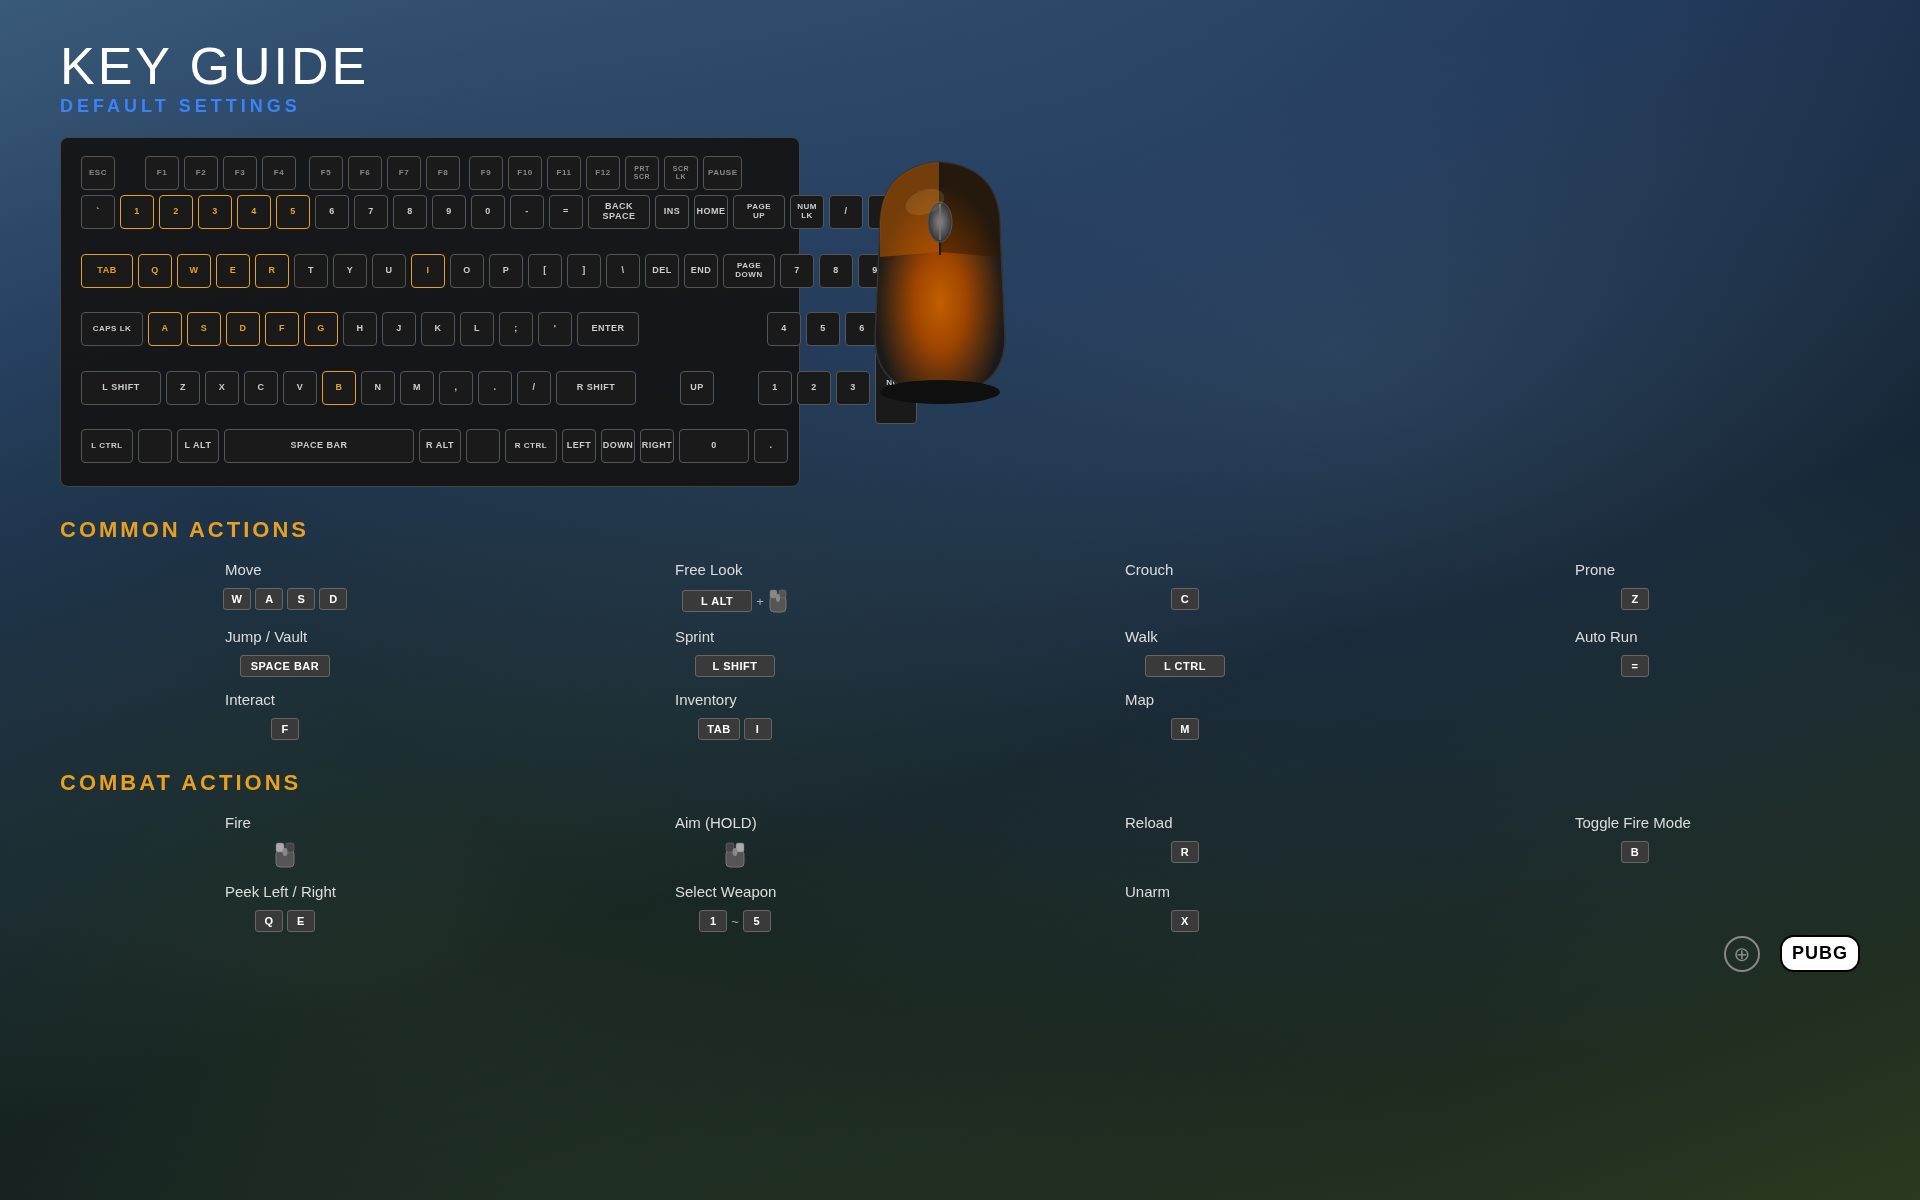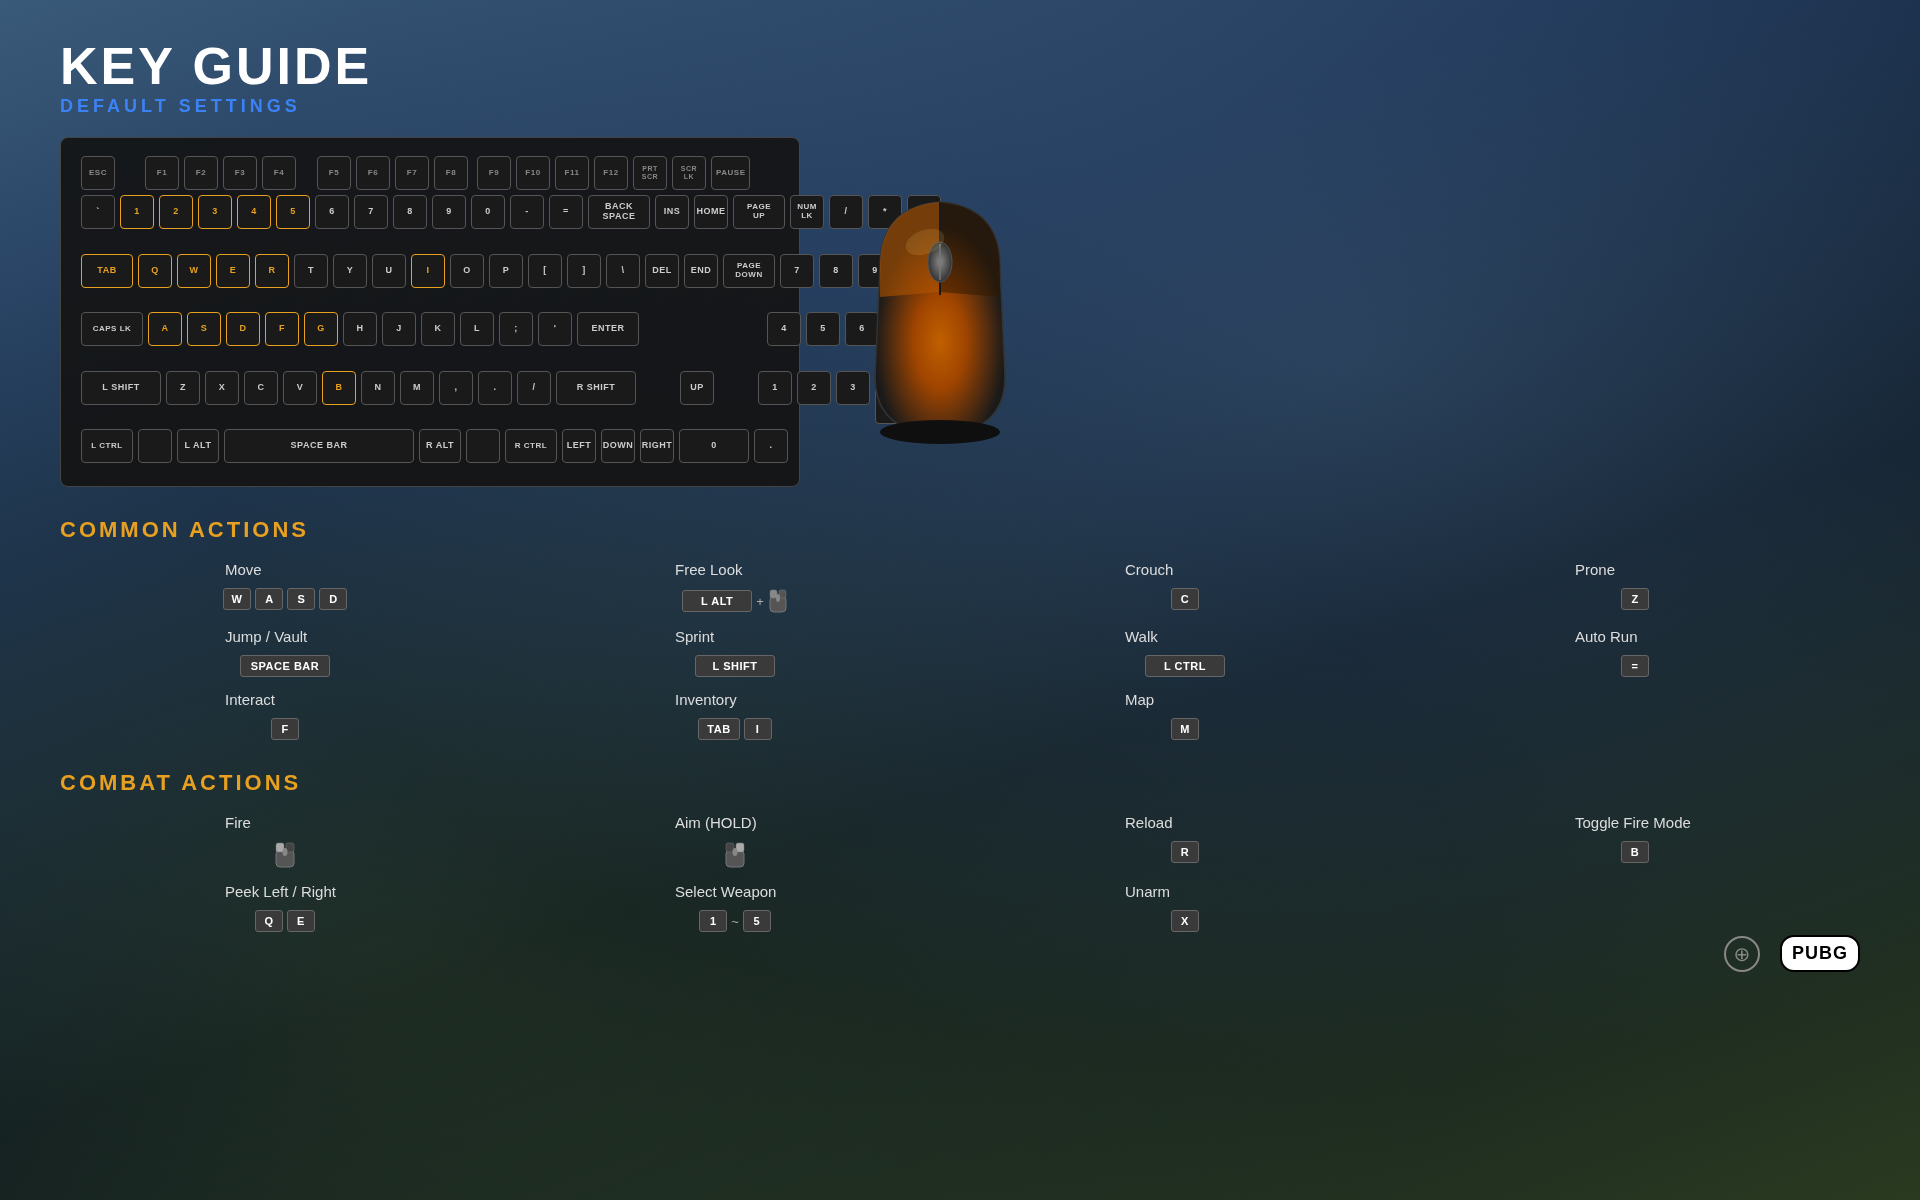--- a/index.html
+++ b/index.html
@@ -25,40 +25,40 @@
                   radial-gradient(ellipse at 20% 80%, rgba(60,80,40,0.4) 0%, transparent 50%);
     }
     .content {
       position: relative;
       z-index: 1;
       padding: 40px 60px;
     }
     .title-section { margin-bottom: 20px; }
     .main-title {
       font-size: 52px;
-      font-weight: 700;
+      font-weight: 400;
       color: #ffffff;
       letter-spacing: 3px;
       text-transform: uppercase;
       line-height: 1;
     }
     .sub-title {
       font-size: 18px;
       font-weight: 600;
       color: #3b82f6;
       letter-spacing: 4px;
       text-transform: uppercase;
       margin-top: 4px;
     }
 
     
     .keyboard-area {
       display: flex;
       gap: 40px;
-      align-items: center;
+      align-items: flex-start;
       margin-bottom: 30px;
     }
     .keyboard {
       background: rgba(20,20,20,0.92);
       border: 1px solid #444;
       border-radius: 8px;
       padding: 18px 20px;
       width: 740px;
     }
     .key-row {
@@ -206,21 +206,21 @@
   <div class="keyboard-area">
     <div class="keyboard">
 
       <div class="key-row">
         <div class="key fn">ESC</div>
         <div class="key gap"></div>
         <div class="key fn">F1</div>
         <div class="key fn">F2</div>
         <div class="key fn">F3</div>
         <div class="key fn">F4</div>
-        <div class="key fn" style="margin-left:16px">F5</div>
+        <div class="key fn" style="margin-left:8px">F5</div>
         <div class="key fn">F6</div>
         <div class="key fn">F7</div>
         <div class="key fn">F8</div>
         <div class="key fn" style="margin-left:4px">F9</div>
         <div class="key fn">F10</div>
         <div class="key fn">F11</div>
         <div class="key fn">F12</div>
         <div class="key fn wide" style="font-size:7px">PRT<br>SCR</div>
         <div class="key fn wide" style="font-size:7px">SCR<br>LK</div>
         <div class="key fn wide">PAUSE</div>

